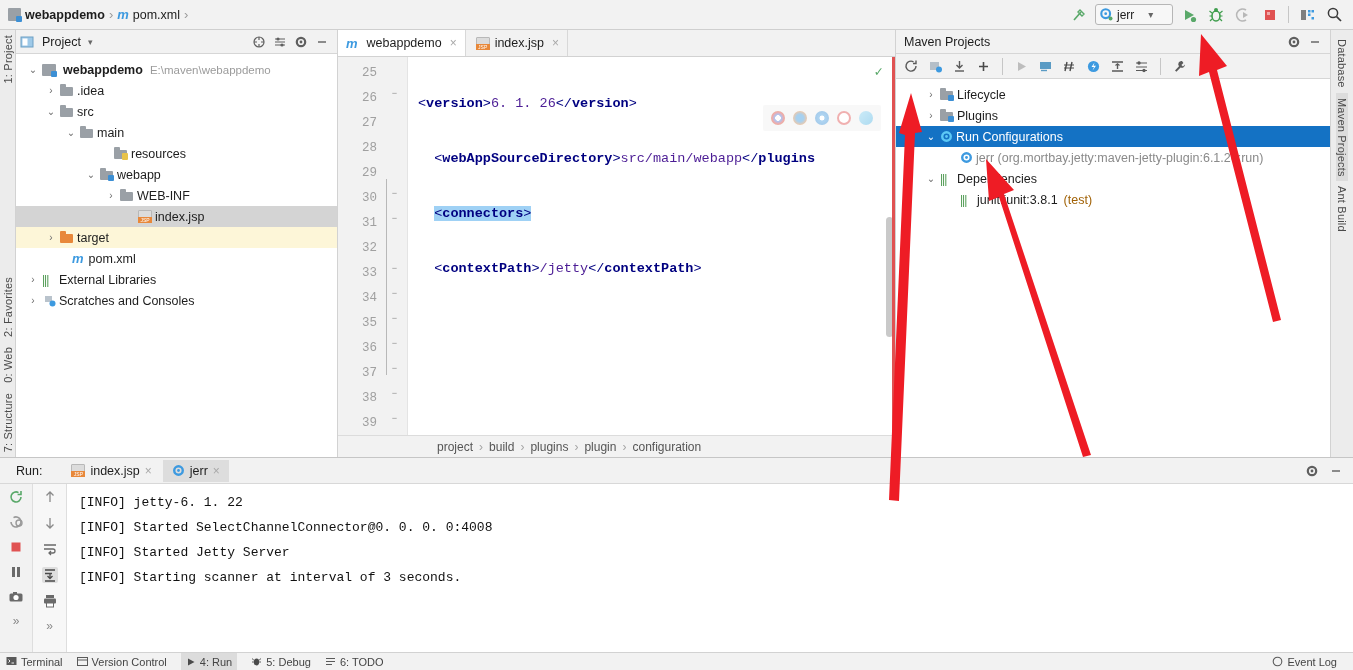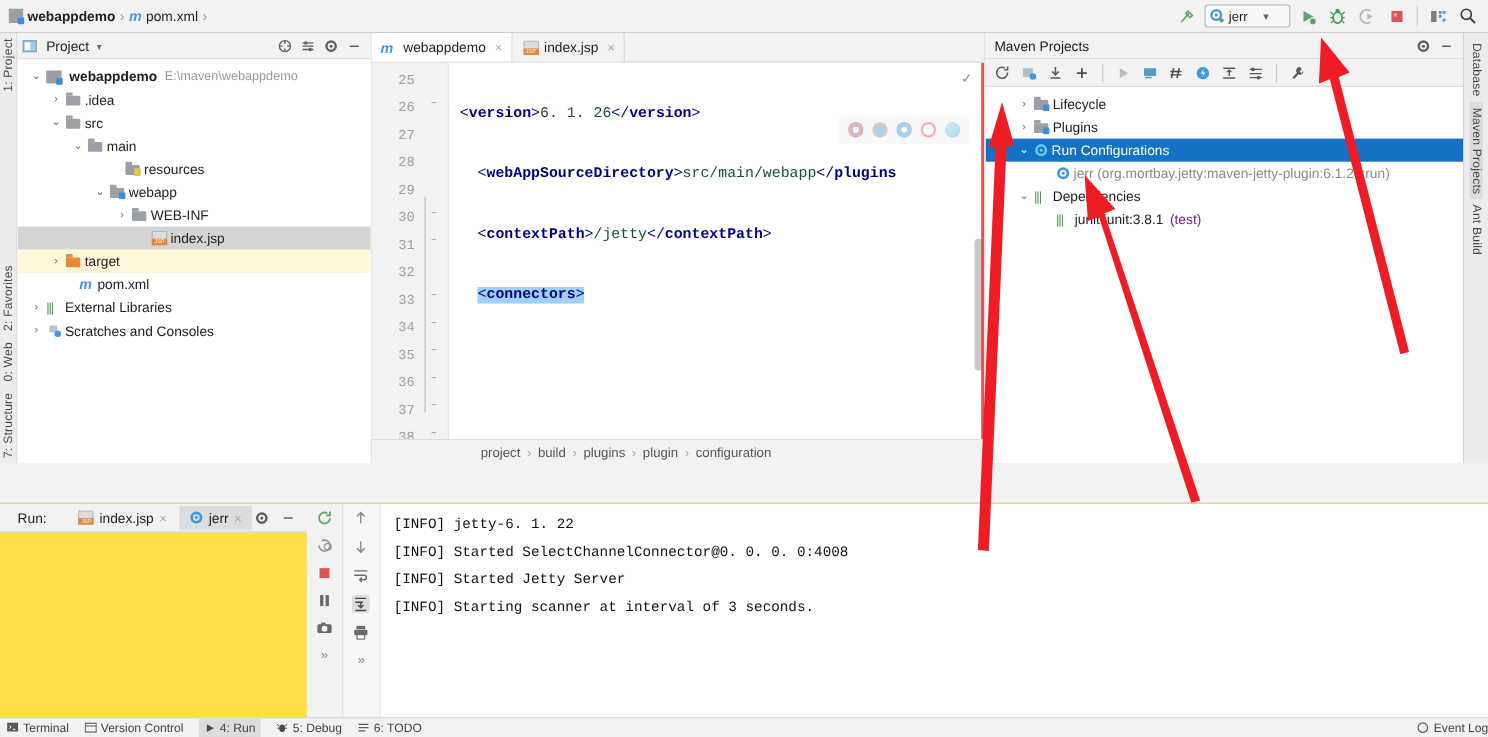--- a/index.html
+++ b/index.html
@@ -98,21 +98,21 @@
   .trow.sel-yellow { background: #fdf6d8; }
   .trow.sel-blue { background: #1472c4; color: #fff; }
   .arrow {
     width: 14px; flex: 0 0 14px; text-align: center; color: #6e6e6e; font-size: 10px;
     cursor: pointer; line-height: 1;
   }
   .arrow.none { color: transparent; }
   .tname { margin-left: 3px; }
   .tname.bold { font-weight: bold; }
   .tpath { color: #9b9b9b; margin-left: 7px; font-size: 11.5px; }
-  .tsub { color: #701a75; margin-left: 6px; }
+  .tsub { color: #a16207; margin-left: 6px; }
 
   .folder {
     width: 14px; height: 12px; position: relative; flex: 0 0 14px; margin-left: 2px;
   }
   .folder i {
     position: absolute; left: 0; top: 2px; width: 13px; height: 9px;
     background: #9aa0a6; border-radius: 0 1px 1px 1px; display: block;
   }
   .folder i::before {
     content: ""; position: absolute; left: 0; top: -2.5px; width: 6px; height: 3px;
@@ -169,21 +169,21 @@
     color: #909090; font-size: 9px; text-align: center; line-height: 10px;
   }
   .foldpipe { position: absolute; left: 48px; width: 1px; background: #b8b8b8; }
   .codearea {
     flex: 1 1 auto; position: relative; padding-top: 4px; overflow: hidden;
     font-family: "Liberation Mono", monospace; font-size: 13.5px; white-space: pre;
   }
   .cline { height: 25px; line-height: 25px; padding-left: 10px; position: relative; }
   .tag { color: #000080; font-weight: bold; }
   .ang { color: #000080; }
-  .txt { color: #14532d; }
+  .txt { color: #4c1d95; }
   .hl { background: #9fd1f5; }
 
   .browsericons {
     position: absolute; right: 14px; top: 48px; height: 26px;
     background: #f1f1f1; border-radius: 2px; display: flex; align-items: center;
     gap: 8px; padding: 0 8px; opacity: .45;
   }
   .bico { width: 14px; height: 14px; border-radius: 50%; display: block; }
 
   .inspect-ok { position: absolute; right: 12px; top: 6px; color: #59a869; font-size: 14px; font-weight: bold; }
@@ -207,22 +207,22 @@
     border-left: 1px solid #d2d2d2;
   }
   .mtoolbar {
     height: 25px; flex: 0 0 25px; display: flex; align-items: center; gap: 9px;
     background: #f2f2f2; border-bottom: 1px solid #d6d6d6; padding: 0 8px;
   }
   .mico { width: 15px; height: 15px; cursor: pointer; display: block; }
 
   
   .runpanel {
-    height: 195px; flex: 0 0 195px; display: flex; flex-direction: row;
-    background: #fde047; border-top: 1px solid #c6c6c6; margin-top: 36px;
+    height: 195px; flex: 0 0 195px; display: flex; flex-direction: column;
+    background: #22c55e; border-top: 1px solid #c6c6c6;
   }
   .runtabs {
     height: 26px; flex: 0 0 26px; display: flex; align-items: center;
     background: #f2f2f2; border-bottom: 1px solid #d8d8d8; padding-left: 16px; gap: 2px;
   }
   .runtabs .lab { font-size: 12.5px; margin-right: 16px; }
   .rtab {
     display: flex; align-items: center; gap: 5px; padding: 4px 9px;
     font-size: 12.5px; cursor: pointer;
   }
@@ -247,21 +247,21 @@
   .cl { height: 25px; line-height: 25px; white-space: pre; }
 
   
   .statusbar {
     height: 18px; flex: 0 0 18px; display: flex; align-items: center;
     background: #f2f2f2; border-top: 1px solid #d2d2d2; font-size: 11px;
     color: #444; padding-left: 6px; gap: 14px; overflow: hidden;
   }
   .sitem { display: flex; align-items: center; gap: 4px; cursor: pointer; white-space: nowrap; }
   .sitem.active { background: #dcdcdc; padding: 0 5px; height: 18px; }
-  .statusbar .right { margin-left: auto; display: flex; gap: 12px; padding-right: 0; }
+  .statusbar .right { margin-left: auto; display: flex; gap: 12px; padding-right: 16px; }
 
   
   .arrowlayer { position: absolute; inset: 0; pointer-events: none; z-index: 50; }
 </style>
 </head>
 <body>
 
 <div class="app">
 
 
@@ -529,22 +529,22 @@
           <span class="fold" style="top:256px;">−</span>
           <span class="fold" style="top:281px;">−</span>
           <span class="fold" style="top:306px;">−</span>
           <span class="fold" style="top:331px;">−</span>
           <span class="fold" style="top:356px;">−</span>
         </div>
 
         <div class="codearea">
           <div class="cline"><span class="ang">&lt;</span><span class="tag">version</span><span class="ang">&gt;</span><span class="txt">6. 1. 26</span><span class="ang">&lt;/</span><span class="tag">version</span><span class="ang">&gt;</span></div>
           <div class="cline">  <span class="ang">&lt;</span><span class="tag">webAppSourceDirectory</span><span class="ang">&gt;</span><span class="txt">src/main/webapp</span><span class="ang">&lt;/</span><span class="tag">plugins</span></div>
+          <div class="cline">  <span class="hl"><span class="ang">&lt;</span><span class="tag">connectors</span><span class="ang">&gt;</span></span></div>
           <div class="cline">  <span class="ang">&lt;</span><span class="tag">contextPath</span><span class="ang">&gt;</span><span class="txt">/jetty</span><span class="ang">&lt;/</span><span class="tag">contextPath</span><span class="ang">&gt;</span></div>
-          <div class="cline">  <span class="hl"><span class="ang">&lt;</span><span class="tag">connectors</span><span class="ang">&gt;</span></span></div>
           
           
           
           
           
           
           
           
           
 

